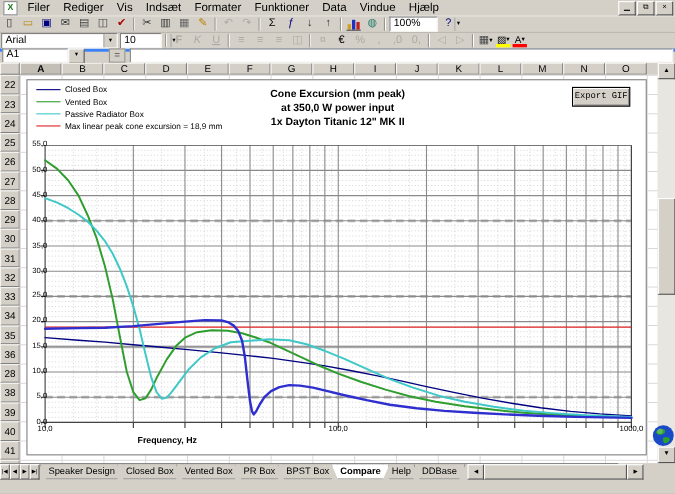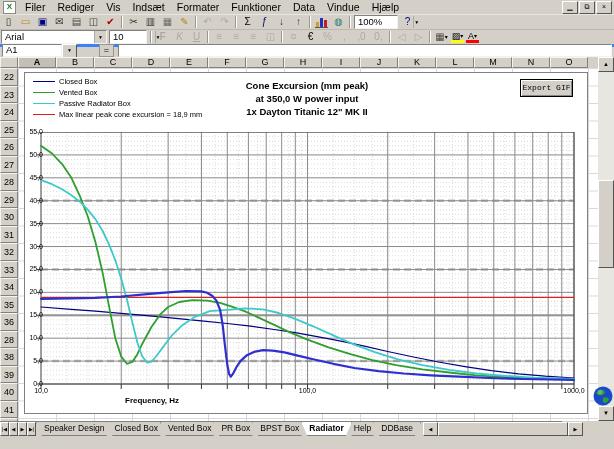--- a/index.html
+++ b/index.html
@@ -524,21 +524,21 @@
         <div class="navbtn">◀</div>
         <div class="navbtn">▶</div>
         <div class="navbtn">▶|</div>
       </div>
     <div id="tabs" style="display:flex;">
         <div class="tab">Speaker Design</div>
         <div class="tab">Closed Box</div>
         <div class="tab">Vented Box</div>
         <div class="tab">PR Box</div>
         <div class="tab">BPST Box</div>
-        <div class="tab active">Radiator</div>
+        <div class="tab active">Compare</div>
         <div class="tab">Help</div>
         <div class="tab">DDBase</div>
       </div>
     <div id="hscroll">
       <div class="harrow">◀</div>
       <div id="hthumb"></div>
       <div style="flex:1;"></div>
       <div class="harrow">▶</div>
     </div>
   </div>

